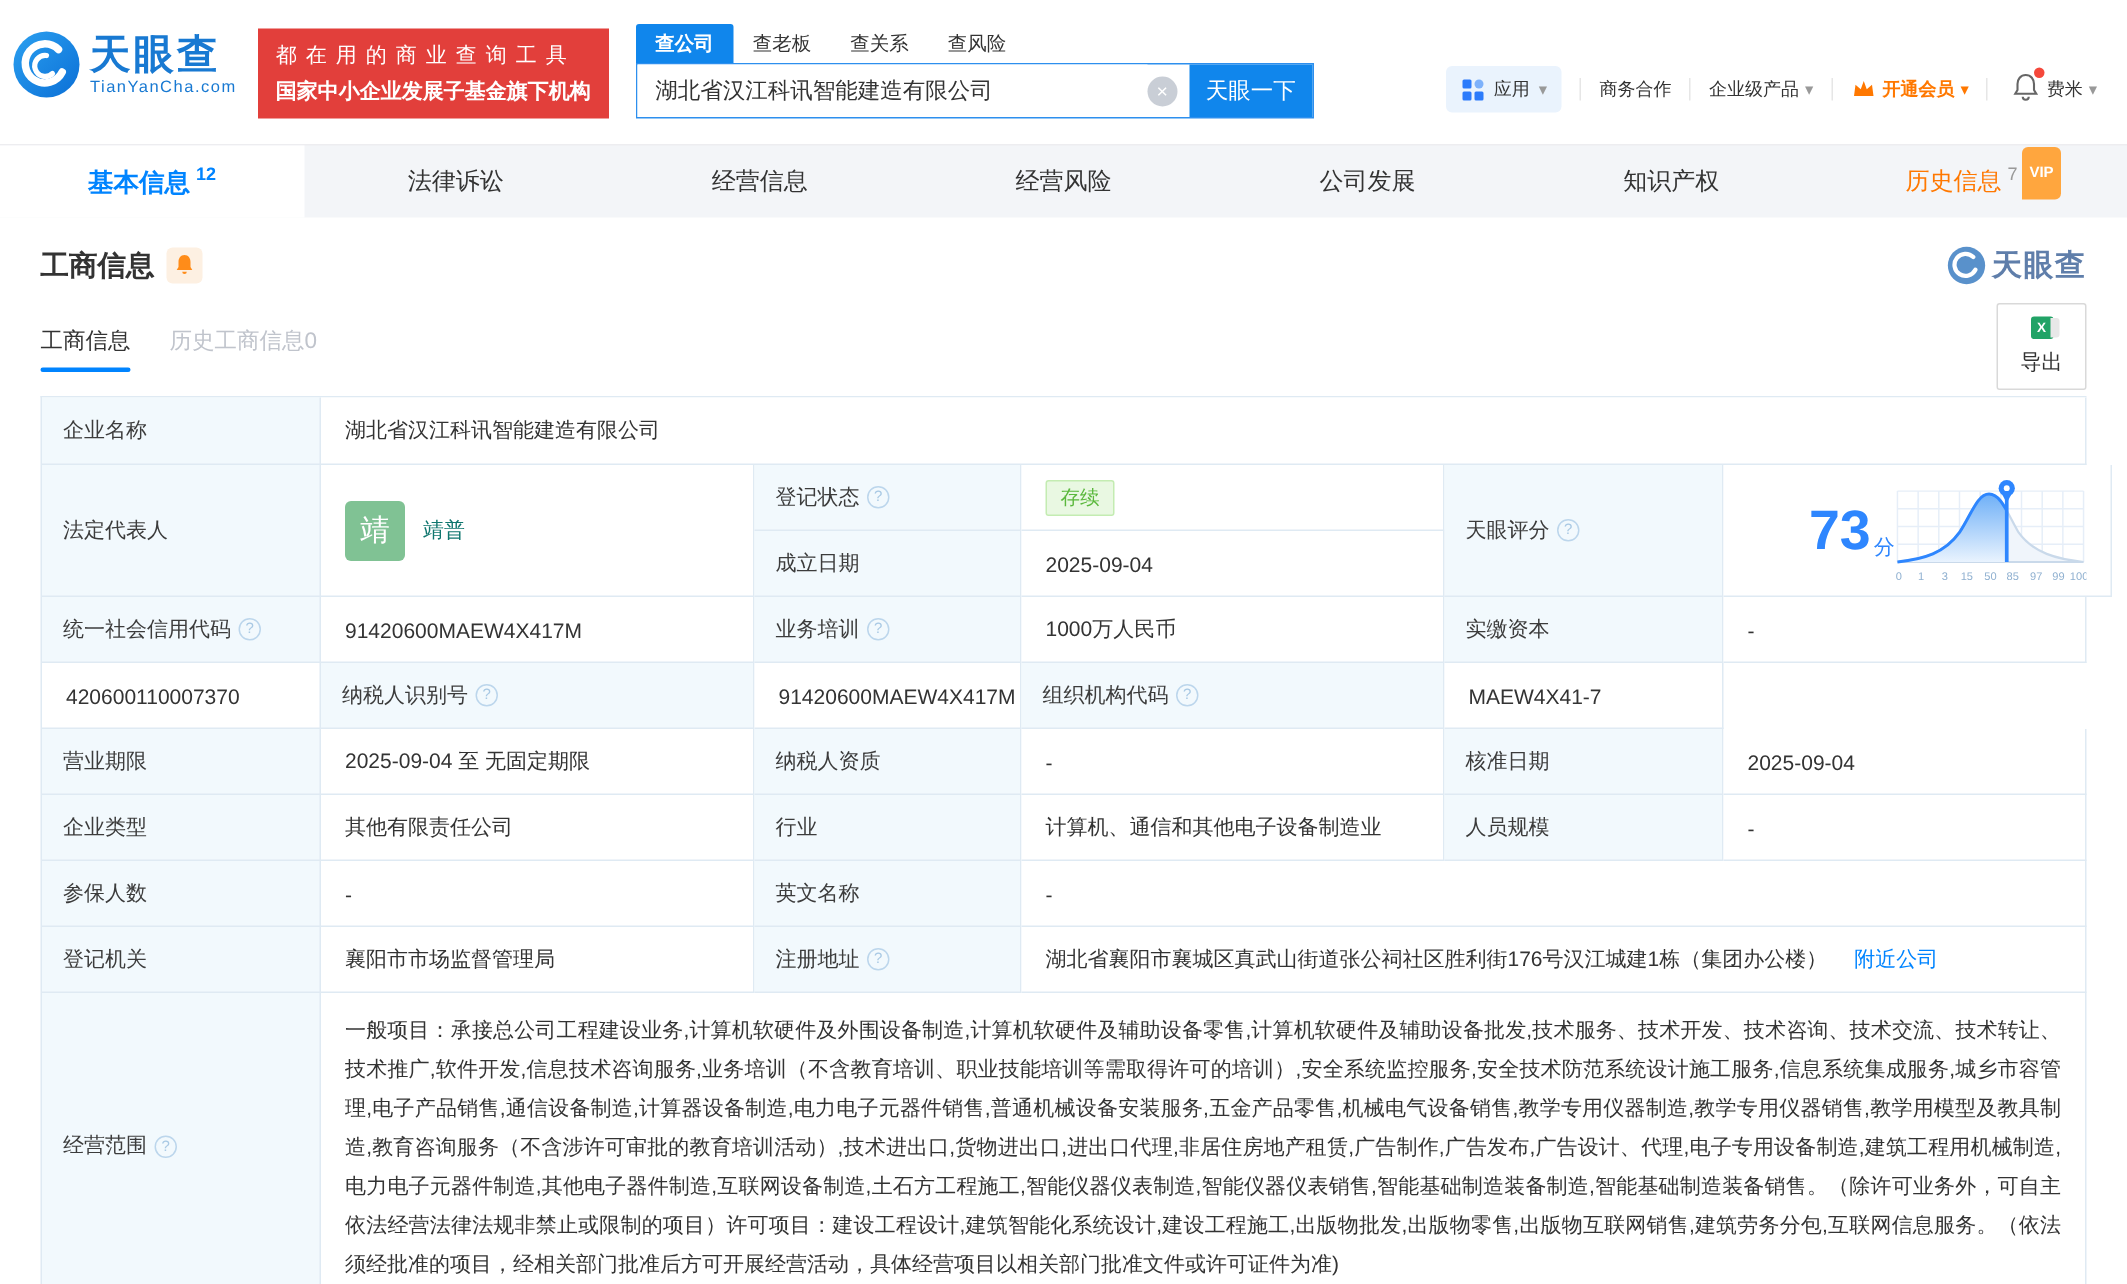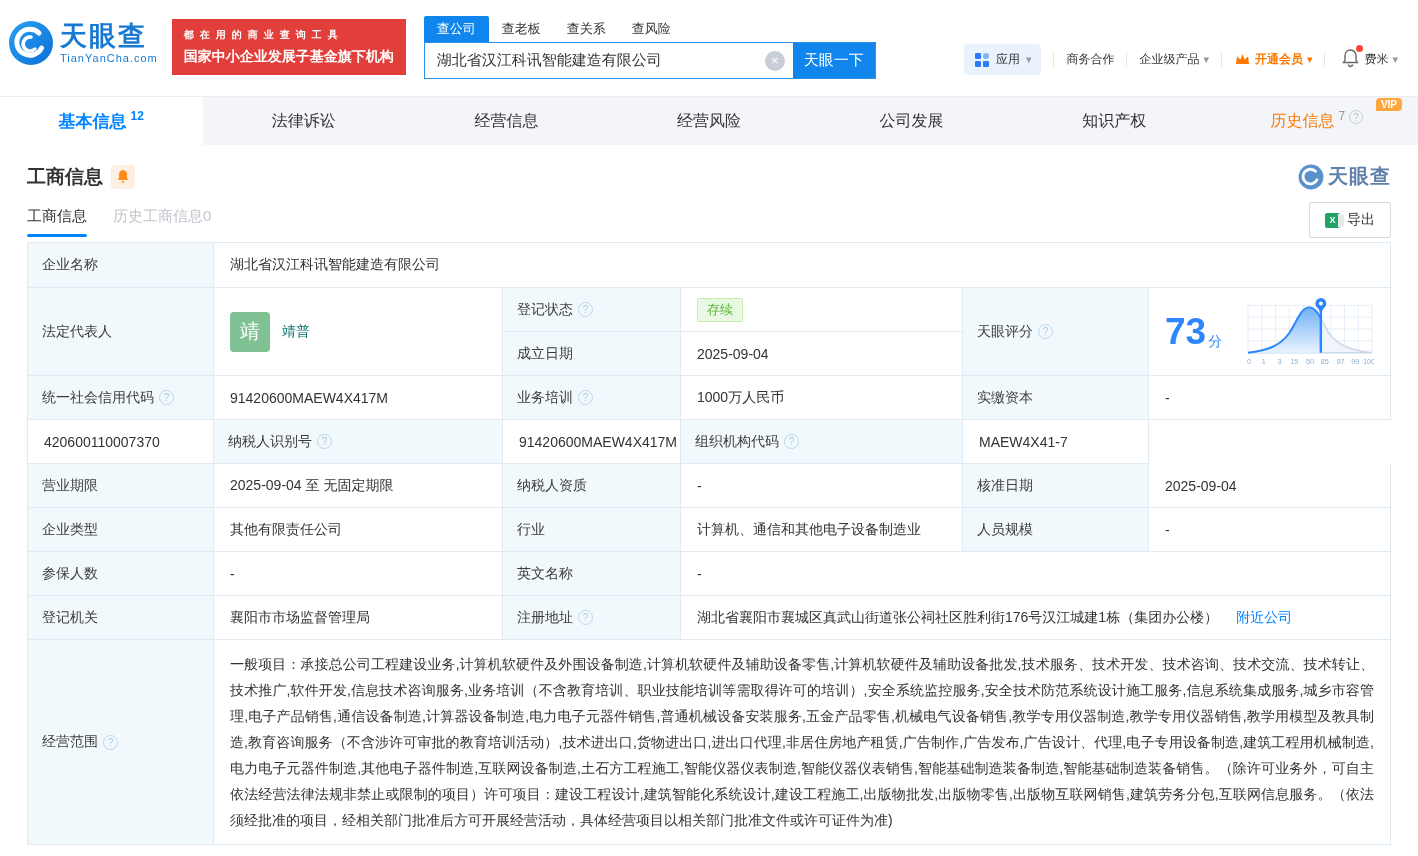--- a/index.html
+++ b/index.html
@@ -9,26 +9,26 @@
     font-family:"Liberation Sans","DejaVu Sans",sans-serif; color:#333;
   }
   
   .top-header { display:flex; align-items:flex-start; padding:14px 20px 6px 8px; height:96px; }
   .logo-block { display:flex; align-items:center; margin-top:6px; }
   .logo-swirl { width:46px; height:46px; flex:0 0 46px; }
   .logo-text { margin-left:6px; display:flex; flex-direction:column; }
   .logo-title { font-size:27px; font-weight:bold; color:#1879d2; letter-spacing:2px; line-height:28px; }
   .logo-domain { font-size:11px; color:#1879d2; letter-spacing:1px; margin-top:2px; }
   .slogan-box { background:#e23f3b; color:#fff; margin-left:14px; margin-top:5px; padding:9px 12px; }
-  .slogan-line1 { font-size:10px; font-weight:bold; letter-spacing:6px; white-space:nowrap; }
+  .slogan-line1 { font-size:14px; font-weight:normal; letter-spacing:6px; white-space:nowrap; }
   .slogan-line2 { font-size:14px; font-weight:bold; margin-top:6px; white-space:nowrap; }
   .search-block { margin-left:18px; margin-top:2px; }
   .search-tabs { display:flex; align-items:flex-end; height:26px; }
   .search-tab { font-size:13px; color:#333; padding:4px 13px; cursor:pointer; }
-  .search-tab.active { background:#1086ec; color:#fff; border-radius:2px 2px 0 0; font-weight:normal; }
+  .search-tab.active { background:#1086ec; color:#fff; border-radius:2px 2px 0 0; font-weight:bold; }
   .search-box { display:flex; width:452px; height:37px; border:1px solid #2d8fee; background:#fff; }
   .search-input { flex:1; border:none; outline:none; font-size:15px; color:#333; padding:0 8px 0 12px; font-family:inherit; }
   .clear-btn { width:20px; height:20px; margin:8px 8px 0 0; background:#c9ced6; border-radius:50%; color:#fff; font-size:13px; line-height:20px; text-align:center; cursor:pointer; }
   .clear-btn::after { content:"×"; }
   .search-btn { width:82px; background:#1086ec; color:#fff; font-size:15px; border:none; cursor:pointer; font-family:inherit; }
   .top-menu { margin-left:auto; margin-top:30px; display:flex; align-items:center; font-size:12px; color:#333;padding-left:45px; }
   .menu-divider { width:1px; height:15px; background:#e6e6e6; margin:0 12px; }
   .app-btn { display:flex; align-items:center; background:#eaf3fd; border-radius:4px; padding:7px 10px; cursor:pointer; gap:6px; }
   .menu-item { cursor:pointer; display:flex; align-items:center; gap:4px; white-space:nowrap; }
   .caret { font-size:11px; color:#999; }
@@ -39,35 +39,35 @@
   .bell-dot { position:absolute; top:-3px; right:-3px; width:7px; height:7px; background:#f5483b; border-radius:50%; }
   
   .nav-tabs { display:flex; height:49px; background:#f3f5f8; border-top:1px solid #ededf0; }
   .nav-tab { flex:1; display:flex; align-items:center; justify-content:center; font-size:16px; color:#333; cursor:pointer; position:relative; }
   .nav-tab.active { background:#fff; color:#0084ff; font-weight:bold; font-size:17px; }
   .nav-count { font-size:12px; margin-left:4px; margin-top:-10px; }
   .nav-tab.history { color:#ff7800; }
   .nav-count.gray { color:#999; }
   .help-circle { width:14px; height:14px; border:1px solid #c6cdd6; color:#b9c2cc; border-radius:50%; font-size:10px; line-height:13px; text-align:center; margin-left:4px; margin-top:-8px; cursor:pointer; }
   .help-circle::after { content:"?"; }
-  .vip-badge { position:absolute; top:1px; right:16px; background:#ffa63e; color:#fff; font-size:10px; font-weight:bold; padding:1px 5px; border-radius:4px 4px 4px 0; }
+  .vip-badge { position:absolute; top:1px; right:44px; background:#ffa63e; color:#fff; font-size:10px; font-weight:bold; padding:12px 5px; border-radius:4px 4px 4px 0; }
   
   .section-head { display:flex; align-items:center; justify-content:space-between; padding:18px 27px 0 27px; }
   .section-title-wrap { display:flex; align-items:center; gap:8px; }
   .section-title { font-size:19px; font-weight:bold; color:#333; }
   .bell-badge { width:24px; height:24px; background:#fdf0e2; border-radius:4px; display:flex; align-items:center; justify-content:center; cursor:pointer; }
   .watermark { display:flex; align-items:center; gap:4px; opacity:.85; }
   .watermark-text { font-size:20px; font-weight:bold; color:#44689c; letter-spacing:1px; }
   
   .subtab-row { display:flex; align-items:center; justify-content:space-between; padding:12px 27px 0 27px; }
   .subtabs { display:flex; gap:26px; }
   .subtab { font-size:15px; color:#c0c4cc; cursor:pointer; padding-bottom:11px; position:relative; }
   .subtab.active { color:#333; }
   .subtab.active::after { content:""; position:absolute; left:0; right:0; bottom:0; height:3px; background:#0084ff; border-radius:2px; }
-  .export-btn { display:flex; align-items:center; gap:7px; border:1px solid #d9d9d9; border-radius:2px; background:#fff; padding:8px 15px; font-size:14px; color:#333; cursor:pointer; font-family:inherit; margin-bottom:4px; }
+  .export-btn { display:flex; align-items:center; gap:7px; border:1px solid #d9d9d9; border-radius:2px; background:#fff; padding:8px 15px; font-size:14px; color:#333; cursor:pointer; font-family:inherit; margin-bottom:4px;flex-direction:column; }
   .excel-icon { width:15px; height:15px; background:#21a366; border-radius:2px; color:#fff; font-size:9px; font-weight:bold; line-height:15px; text-align:center; position:relative; }
   .excel-icon::after { content:"X"; }
   .excel-page { position:absolute; right:-4px; top:1px; width:6px; height:13px; background:#e8e8e8; border-radius:0 2px 2px 0; }
   
   .info-table { margin:0 27px; border-top:1px solid #dfeaf3; border-left:1px solid #dfeaf3; font-size:14px; }
   .grid-row { display:grid; grid-template-columns:186px 289px 178px 282px 186px 1fr; }
   .cell { border-right:1px solid #dfeaf3; border-bottom:1px solid #dfeaf3; display:flex; align-items:center; padding:0 14px; min-height:44px; }
   .cell.label { background:#f2f9fd; color:#3c3c3c; gap:5px; }
   .cell.value { background:#fff; color:#333; padding:0 16px; }
   .row-name .cell { min-height:45px; }
@@ -75,21 +75,21 @@
   .span-right { grid-column:4 / 7; }
   .row-rep { grid-template-rows:44px 44px; }
   .rowspan2 { grid-row:1 / 3; }
   .help { width:15px; height:15px; border:1px solid #bcd6ec; color:#a9c9e4; border-radius:50%; font-size:10px; line-height:13px; text-align:center; cursor:pointer; flex:0 0 15px; }
   .help::after { content:"?"; }
   .status-badge { background:#e9f8e2; color:#5bb83d; border:1px solid #c4ecb2; border-radius:2px; font-size:13px; padding:2px 9px; }
   .avatar { width:40px; height:40px; background:#80c294; border-radius:4px; color:#fff; font-size:20px; display:flex; align-items:center; justify-content:center; cursor:pointer; }
   .rep-name { color:#0f766e; margin-left:12px; cursor:pointer; }
   .addr-link { color:#0084ff; margin-left:18px; cursor:pointer; white-space:nowrap; }
   .score-cell { justify-content:space-between; padding:0 6px 0 12px; }
-  .score-num-wrap { display:flex; align-items:center; }
+  .score-num-wrap { display:flex; align-items:flex-end;margin-left:41px; }
   .score-num { font-size:37px; font-weight:bold; color:#2e86fe; line-height:40px; }
   .score-unit { font-size:14px; color:#2e86fe; margin-top:20px; margin-left:2px; }
   .scope-cell { display:block; padding:11px 16px; line-height:26px; text-align:justify; border-right:1px solid #dfeaf3; border-bottom:1px solid #dfeaf3; color:#333; }
   .scope-label { align-items:center;text-align:right; }
 </style>
 </head>
 <body>
 
 <header class="top-header">
   <div class="logo-block">

